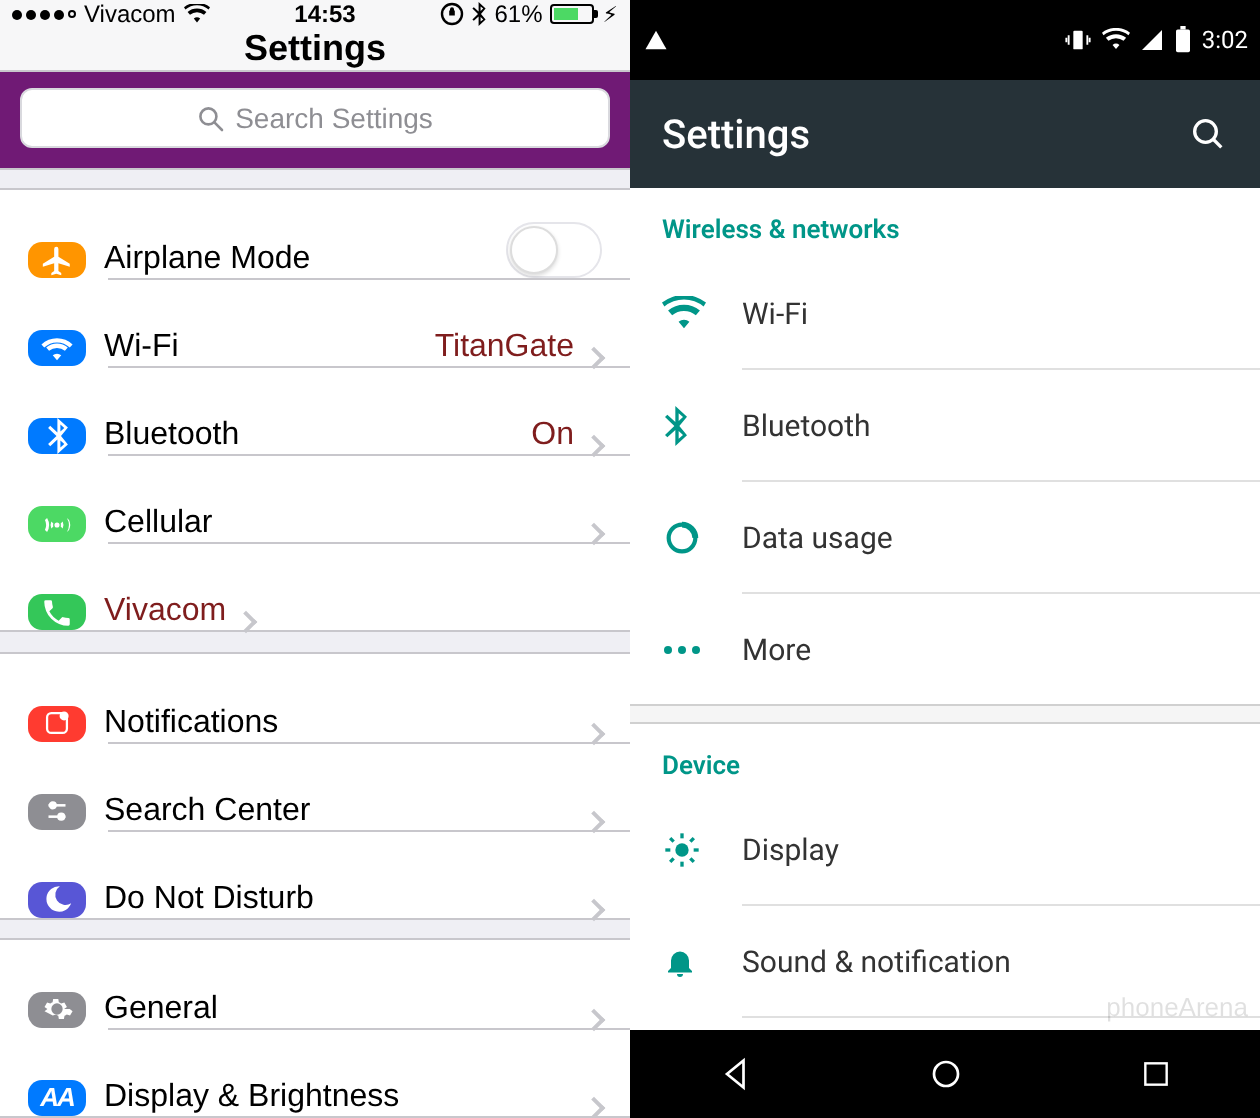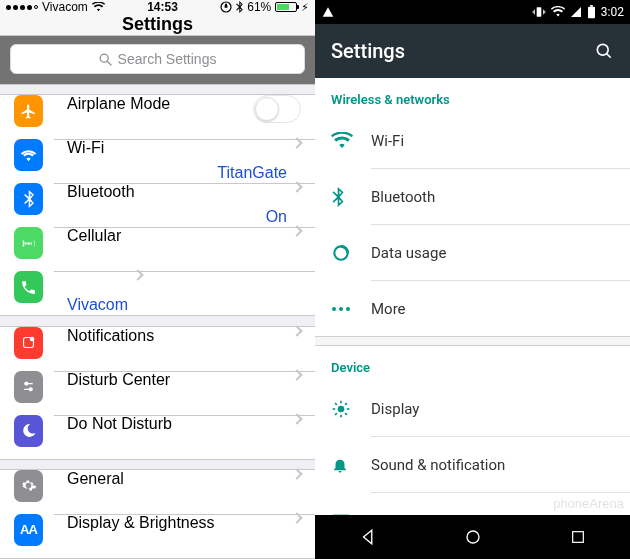--- a/index.html
+++ b/index.html
@@ -34,42 +34,42 @@
   }
   .battery .fill { position: absolute; left: 1px; top: 1px; bottom: 1px; width: 60%; background: #4cd964; }
 
   
   .ios-header {
     height: 44px; display: flex; align-items: center; justify-content: center;
     background: #f7f7f8; border-bottom: 1px solid #c8c7cc; font-size: 18px; font-weight: 600;
   }
 
   
-  .ios-search-wrap { padding: 8px 10px 10px; background: #737373; border-bottom: 1px solid #c8c7cc; }
+  .ios-search-wrap { padding: 8px 10px 10px; background: #701a75; border-bottom: 1px solid #c8c7cc; }
   .ios-search {
     background: #fff; border: 1px solid #d9d9de; border-radius: 6px; height: 30px;
     display: flex; align-items: center; justify-content: center; color: #8e8e93; font-size: 14px; gap: 6px;
   }
 
   
   .ios-spacer { height: 24px; }
   .ios-group { background: #fff; border-top: 1px solid #c8c7cc; border-bottom: 1px solid #c8c7cc; }
   .ios-row {
-    display: flex; align-items: flex-start; height: 44px; padding: 0 14px 0 14px;
+    display: flex; align-items: flex-end; height: 44px; padding: 0 14px 0 14px;
     position: relative;
   }
   .ios-row + .ios-row::before {
     content: ""; position: absolute; left: 54px; right: 0; top: 0; height: 1px; background: #c8c7cc;
   }
   .app-icon {
-    width: 29px; height: 32px; border-radius: 7px; display: flex; align-items: center; justify-content: center;
-    margin-right: 24px; color: #fff; flex-shrink: 0;
+    width: 29px; height: 18px; border-radius: 7px; display: flex; align-items: center; justify-content: center;
+    margin-right: 9px; color: #fff; flex-shrink: 0; font-style: italic;
   }
   .ios-label { flex: 1; font-size: 16px; color: #000; }
-  .ios-detail { font-size: 16px; color: #1d4ed8; margin-right: 6px; margin-top: 25px; }
+  .ios-detail { font-size: 16px; color: #7f1d1d; margin-right: 6px; margin-top: 25px; }
   .chevron {
     width: 8px; height: 8px; border-right: 2px solid #c7c7cc; border-top: 2px solid #c7c7cc;
     transform: rotate(45deg);
   }
   .ios-switch {
     width: 48px; height: 28px; border-radius: 14px; border: 1.5px solid #e5e5ea; background: #fff;
     position: relative;
   }
   .ios-switch .knob {
     width: 24px; height: 24px; border-radius: 50%; background: #fff; border: 1px solid #ddd;
@@ -80,21 +80,21 @@
   .bg-orange { background: #ff9500; }
   .bg-blue { background: #007aff; }
   .bg-green { background: #4cd964; }
   .bg-green2 { background: #34c759; }
   .bg-red { background: #ff3b30; }
   .bg-gray { background: #8e8e93; }
   .bg-purple { background: #5856d6; }
 
   
   .and-status {
-    height: 24px; background: #000; color: #fff; display: flex; align-items: center;
+    height: 40px; background: #000; color: #fff; display: flex; align-items: center;
     justify-content: space-between; padding: 0 6px; font-size: 12px;
   }
   .and-status .right { display: flex; align-items: center; gap: 5px; }
 
   
   .and-appbar {
     height: 54px; background: #263238; color: #fff; display: flex; align-items: center;
     justify-content: space-between; padding: 0 16px; font-size: 20px; font-weight: 500;
     box-shadow: 0 2px 3px rgba(0,0,0,0.25);
   }
@@ -252,21 +252,21 @@
     </div>
     <div class="ios-row">
       <span class="app-icon bg-gray">
         <svg width="17" height="17" viewBox="0 0 24 24" fill="none" stroke="#fff" stroke-width="1.8">
             <line x1="6" y1="8" x2="18" y2="8"></line>
             <circle cx="9" cy="8" r="2" fill="#fff"></circle>
             <line x1="6" y1="16" x2="18" y2="16"></line>
             <circle cx="15" cy="16" r="2" fill="#fff"></circle>
           </svg>
       </span>
-      <span class="ios-label">Disturb Center</span>
+      <span class="ios-label">Search Center</span>
       <span class="chevron"></span>
     </div>
     <div class="ios-row">
       <span class="app-icon bg-purple">
         <svg width="17" height="17" viewBox="0 0 24 24" fill="#fff">
             <path d="M14 3a9 9 0 108 12 7 7 0 01-8-12z"></path>
           </svg>
       </span>
       <span class="ios-label">Do Not Disturb</span>
       <span class="chevron"></span>

